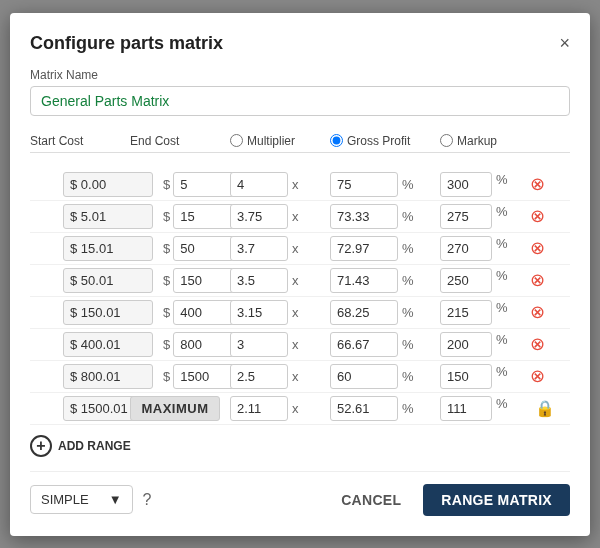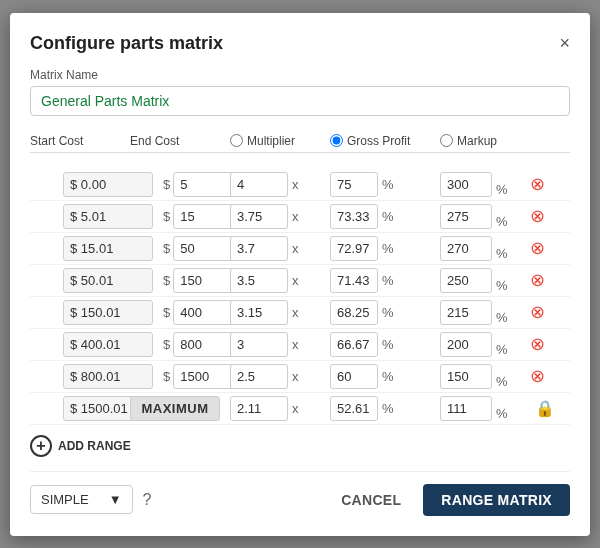--- a/index.html
+++ b/index.html
@@ -130,25 +130,25 @@
       display: flex;
       align-items: center;
       gap: 4px;
     }
     .gp-input {
       border: 1px solid #ccc;
       border-radius: 3px;
       padding: 4px 6px;
       font-size: 13px;
       color: #333;
-      width: 48px;
+      width: 68px;
     }
     .markup-cell {
       display: flex;
-      align-items: flex-end;
+      align-items: flex-start;
       gap: 4px;
     }
     .markup-input {
       border: 1px solid #ccc;
       border-radius: 3px;
       padding: 4px 6px;
       font-size: 13px;
       color: #333;
       width: 52px;
     }

